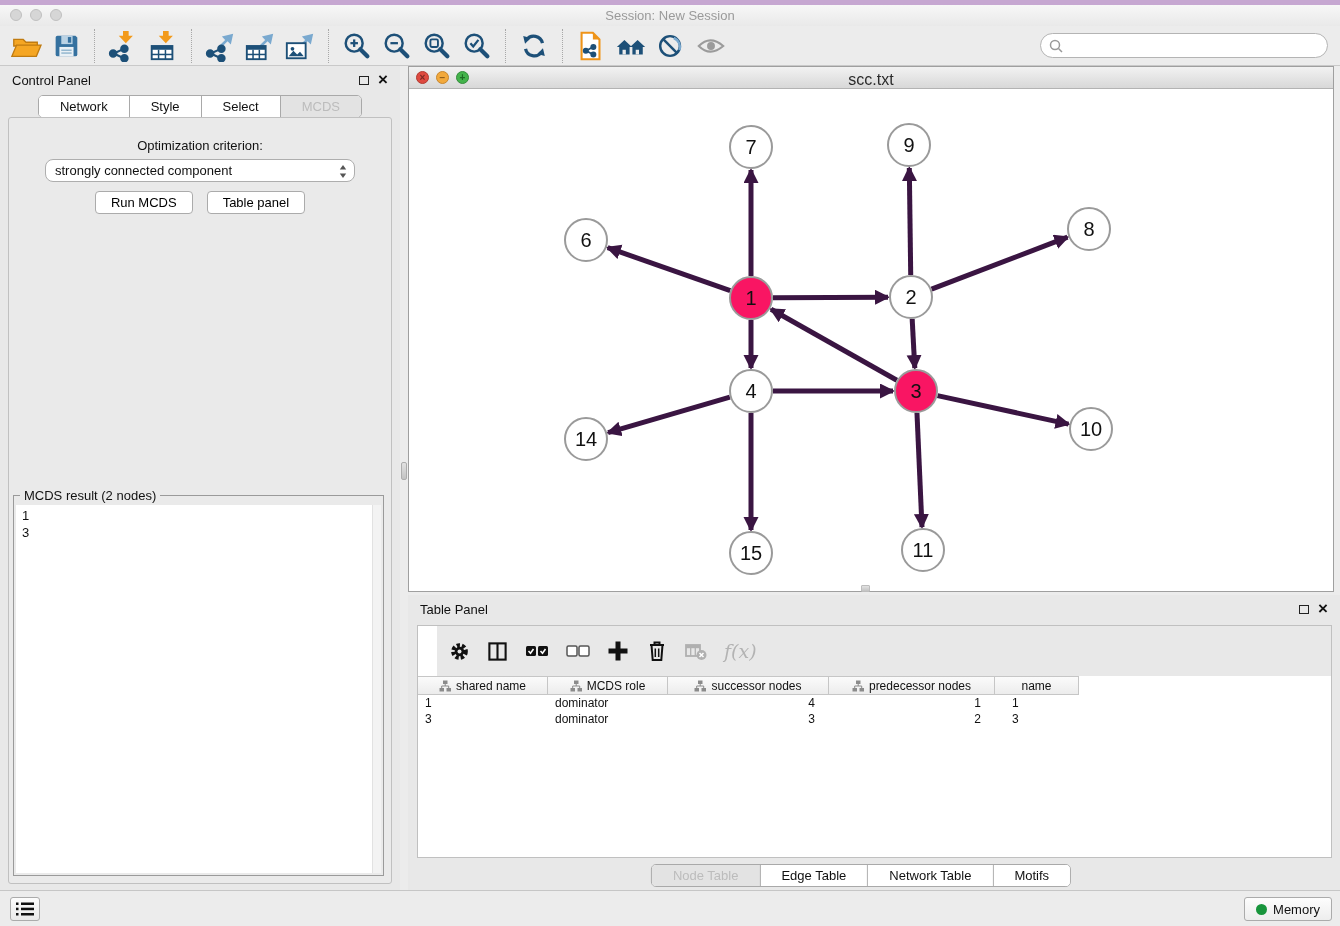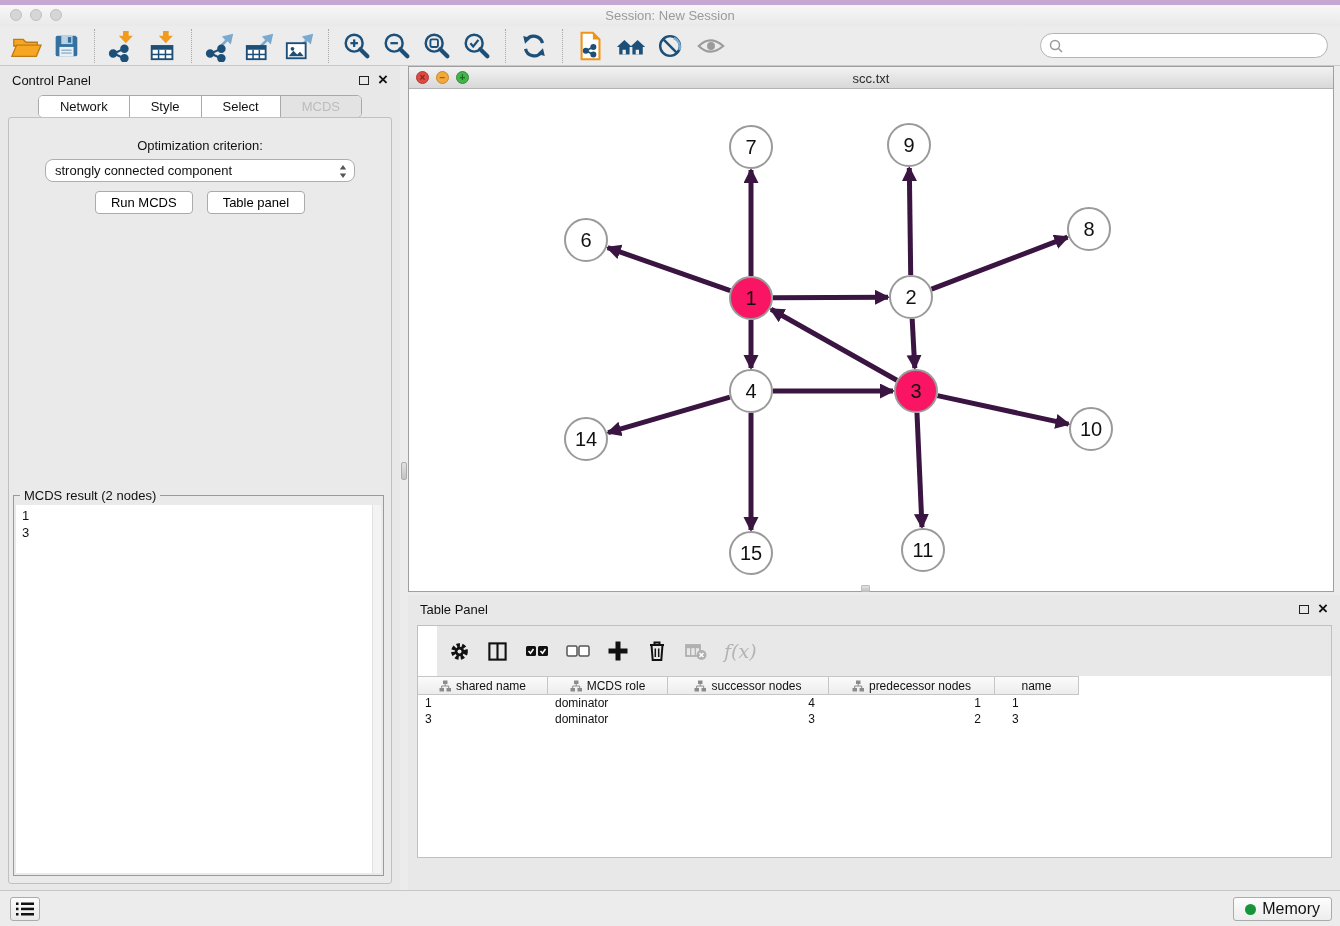--- a/index.html
+++ b/index.html
@@ -46,21 +46,21 @@
   .v-handle { position:absolute; left:401px; top:462px; width:6px; height:18px; background:linear-gradient(#e2e2e2,#c2c2c2); border:1px solid #adadad; border-radius:2px; cursor:col-resize; }
   .h-handle { position:absolute; left:861px; top:585px; width:9px; height:7px; background:linear-gradient(#e2e2e2,#c2c2c2); border:1px solid #bdbdbd; border-radius:1px; cursor:row-resize; }
 
   
   #network-window { position:absolute; left:408px; top:66px; width:926px; height:526px; background:#fff; border:1px solid #9f9f9f; }
   #nw-titlebar { position:relative; height:22px; background:linear-gradient(#f2f2f2,#d8d8d8); border-bottom:1px solid #b3b3b3; display:flex; align-items:center; }
   .traffic { width:13px; height:13px; border-radius:50%; margin-left:7px; display:flex; align-items:center; justify-content:center; font-size:10px; font-weight:bold; line-height:10px; cursor:pointer; }
   .traffic.red { background:#de4a40; border:1px solid #b23a31; color:#7c2823; }
   .traffic.yellow { background:#f2a93c; border:1px solid #c8872d; color:#8d5e1d; }
   .traffic.green { background:#43b34b; border:1px solid #348c3b; color:#1d6b24; }
-  #nw-title { position:absolute; left:0; top:4px; width:100%; text-align:center; font-size:13px; color:#2b2b2b; }
+  #nw-title { position:absolute; left:0; top:4px; width:100%; text-align:center; font-size:16px; color:#2b2b2b; }
 
   
   #table-panel { position:absolute; left:408px; top:595px; width:932px; height:295px; background:#e8e8e8; }
   #tp-container { position:absolute; left:9px; top:30px; width:915px; height:233px; background:#fff; border:1px solid #c0c0c0;padding-left:19px; }
   #tp-toolbar { height:50px; background:#e8e8e8; display:flex; align-items:center; padding-left:12px; gap:17px; }
   .tp-icon { display:flex; align-items:center; justify-content:center; cursor:pointer; }
   .fx-label { font-family:"DejaVu Serif", serif; font-style:italic; color:#b3b3b3; font-size:19px; }
   #tp-table { position:absolute; left:0; top:50px; }
   .thead { display:flex; }
   .th { height:19px; background:linear-gradient(#fbfbfb,#ececec); border-top:1px solid #c6c6c6; border-bottom:1px solid #c6c6c6; border-right:1px solid #c6c6c6; font-size:12px; display:flex; align-items:center; justify-content:center; gap:5px; cursor:pointer; }
@@ -68,21 +68,21 @@
   .td { font-size:12px; line-height:16px; overflow:hidden; cursor:default; }
   .c0 { width:130px; } .c1 { width:120px; } .c2 { width:161px; } .c3 { width:166px; } .c4 { width:84px; }
   .td.c0,.td.c1 { padding-left:7px; text-align:left; }
   .td.c2,.td.c3 { padding-right:14px; text-align:right; }
   .td.c4 { padding-left:17px; text-align:left; }
   #tp-tabs { position:absolute; left:453px; top:269px; transform:translateX(-50%); }
 
   
   #status-bar { position:absolute; left:0; top:890px; width:1340px; height:36px; background:#ececec; border-top:1px solid #c6c6c6; }
   #list-button { position:absolute; left:10px; top:6px; width:30px; height:24px; background:linear-gradient(#fdfdfd,#e9e9e9); border:1px solid #ababab; border-radius:3px; display:flex; align-items:center; justify-content:center; cursor:pointer; }
-  #memory-button { position:absolute; right:8px; top:6px; height:24px; background:linear-gradient(#fdfdfd,#ededed); border:1px solid #ababab; border-radius:3px; display:flex; align-items:center; gap:6px; padding:4px 11px; font-size:16px; cursor:pointer; }
+  #memory-button { position:absolute; right:8px; top:6px; height:24px; background:linear-gradient(#fdfdfd,#ededed); border:1px solid #ababab; border-radius:3px; display:flex; align-items:center; gap:6px; padding:4px 11px; font-size:13px; cursor:pointer; }
   #memory-dot { width:11px; height:11px; border-radius:50%; background:#18953c; }
 </style>
 </head>
 <body>
 
 <div id="top-strip"></div>
 <div id="titlebar">
   <div class="tl-dot" style="left:10px"></div>
   <div class="tl-dot" style="left:30px"></div>
   <div class="tl-dot" style="left:50px"></div>
@@ -452,20 +452,28 @@
       </div>
       <div class="tr">
         <div class="td c0">3</div>
         <div class="td c1">dominator</div>
         <div class="td c2">3</div>
         <div class="td c3">2</div>
         <div class="td c4">3</div>
       </div>
     </div>
   </div>
+  <div id="tp-tabs">
+    <span class="tab-group">
+      <span class="tab active">Node Table</span>
+      <span class="tab">Edge Table</span>
+      <span class="tab">Network Table</span>
+      <span class="tab">Motifs</span>
+    </span>
+  </div>
 </div>
 
 <div id="status-bar">
   <div id="list-button">
     <svg viewBox="0 0 20 16" width="20" height="16">
       <g fill="#111">
         <rect x="1" y="1.5" width="2.5" height="2.5"></rect>
           <rect x="1" y="6.7" width="2.5" height="2.5"></rect>
           <rect x="1" y="12" width="2.5" height="2.5"></rect>
         <rect x="6" y="1.5" width="13" height="2.5"></rect>

